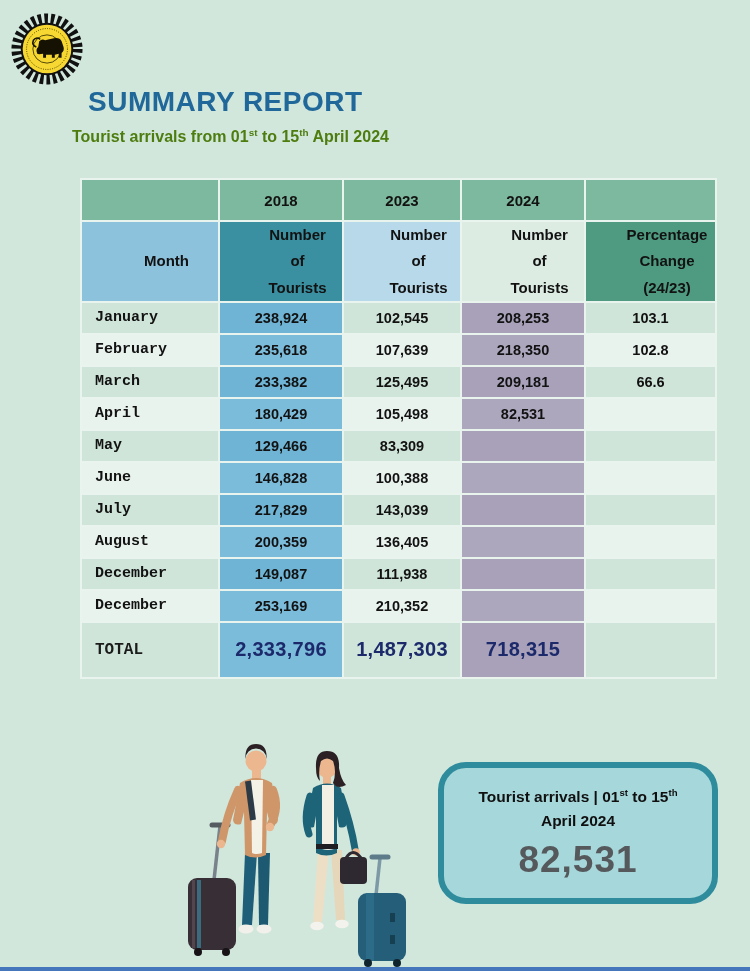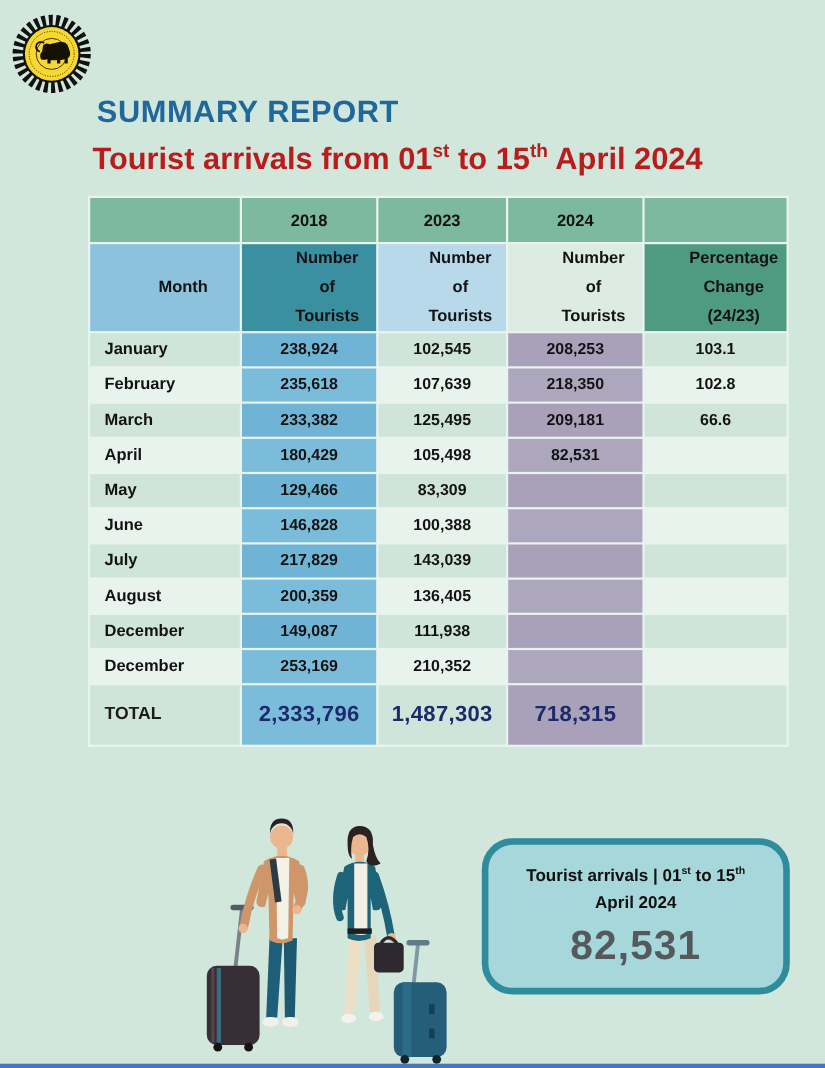--- a/index.html
+++ b/index.html
@@ -18,22 +18,22 @@
     position:absolute;left:86px;top:26px;
     font-size:15.5px;font-weight:bold;color:#141414;letter-spacing:.2px;
   }
 
   
   .report-title{
     position:absolute;left:88px;top:86px;
     font-size:28px;font-weight:bold;color:#21689a;letter-spacing:.5px;
   }
   .report-subtitle{
-    position:absolute;left:84px;top:127px;
-    font-size:28px;font-weight:bold;color:#b91c1c;
+    position:absolute;left:72px;top:127px;
+    font-size:16px;font-weight:bold;color:#4d7c0f;
   }
   .report-subtitle sup, .box-title sup{font-size:62%;}
 
   
   .tbl-wrap{position:absolute;left:80px;top:178px;}
   table{border-collapse:collapse;table-layout:fixed;width:635px;}
   col.w-month{width:138px;} col.w-2018{width:124px;} col.w-2023{width:118px;}
   col.w-2024{width:124px;} col.w-pct{width:131px;}
   th,td{
     border:2px solid #e9f4ee;
@@ -43,21 +43,21 @@
     padding:0 4px;
   }
   tr.band th{background:#7db99e;height:42px;font-size:15px;}
   tr.heads th{height:78px;font-size:15px;white-space:pre-line;line-height:1.75;padding-left:37px;}
   th.h-month{background:#8dc2dc;}
   th.h-2018{background:#3a8fa0;}
   th.h-2023{background:#b8d9ea;}
   th.h-2024{background:#dcece3;}
   th.h-pct{background:#4e9b82;line-height:1.6;}
   tbody td{height:32px;font-size:14.5px;}
-  tbody td.c-month{text-align:left;padding-left:13px;font-size:15px;}
+  tbody td.c-month{text-align:left;padding-left:13px;font-size:15px;font-family:Liberation Mono, monospace;}
   tbody tr:nth-child(odd) td{background:#cfe5d9;}
   tbody tr:nth-child(even) td{background:#e9f3ee;}
   tbody tr:nth-child(odd) td.c-2018{background:#6fb4d5;}
   tbody tr:nth-child(even) td.c-2018{background:#7cbcdb;}
   tbody tr:nth-child(odd) td.c-2024{background:#a8a1b9;}
   tbody tr:nth-child(even) td.c-2024{background:#ada7be;}
   tr.total td{height:56px;}
   tr.total td.c-month{font-size:16px;color:#1b1b1b;}
   tr.total td.c-2018, tr.total td.c-2023, tr.total td.c-2024{
     font-size:20px;color:#1c2a6b;letter-spacing:.3px;

